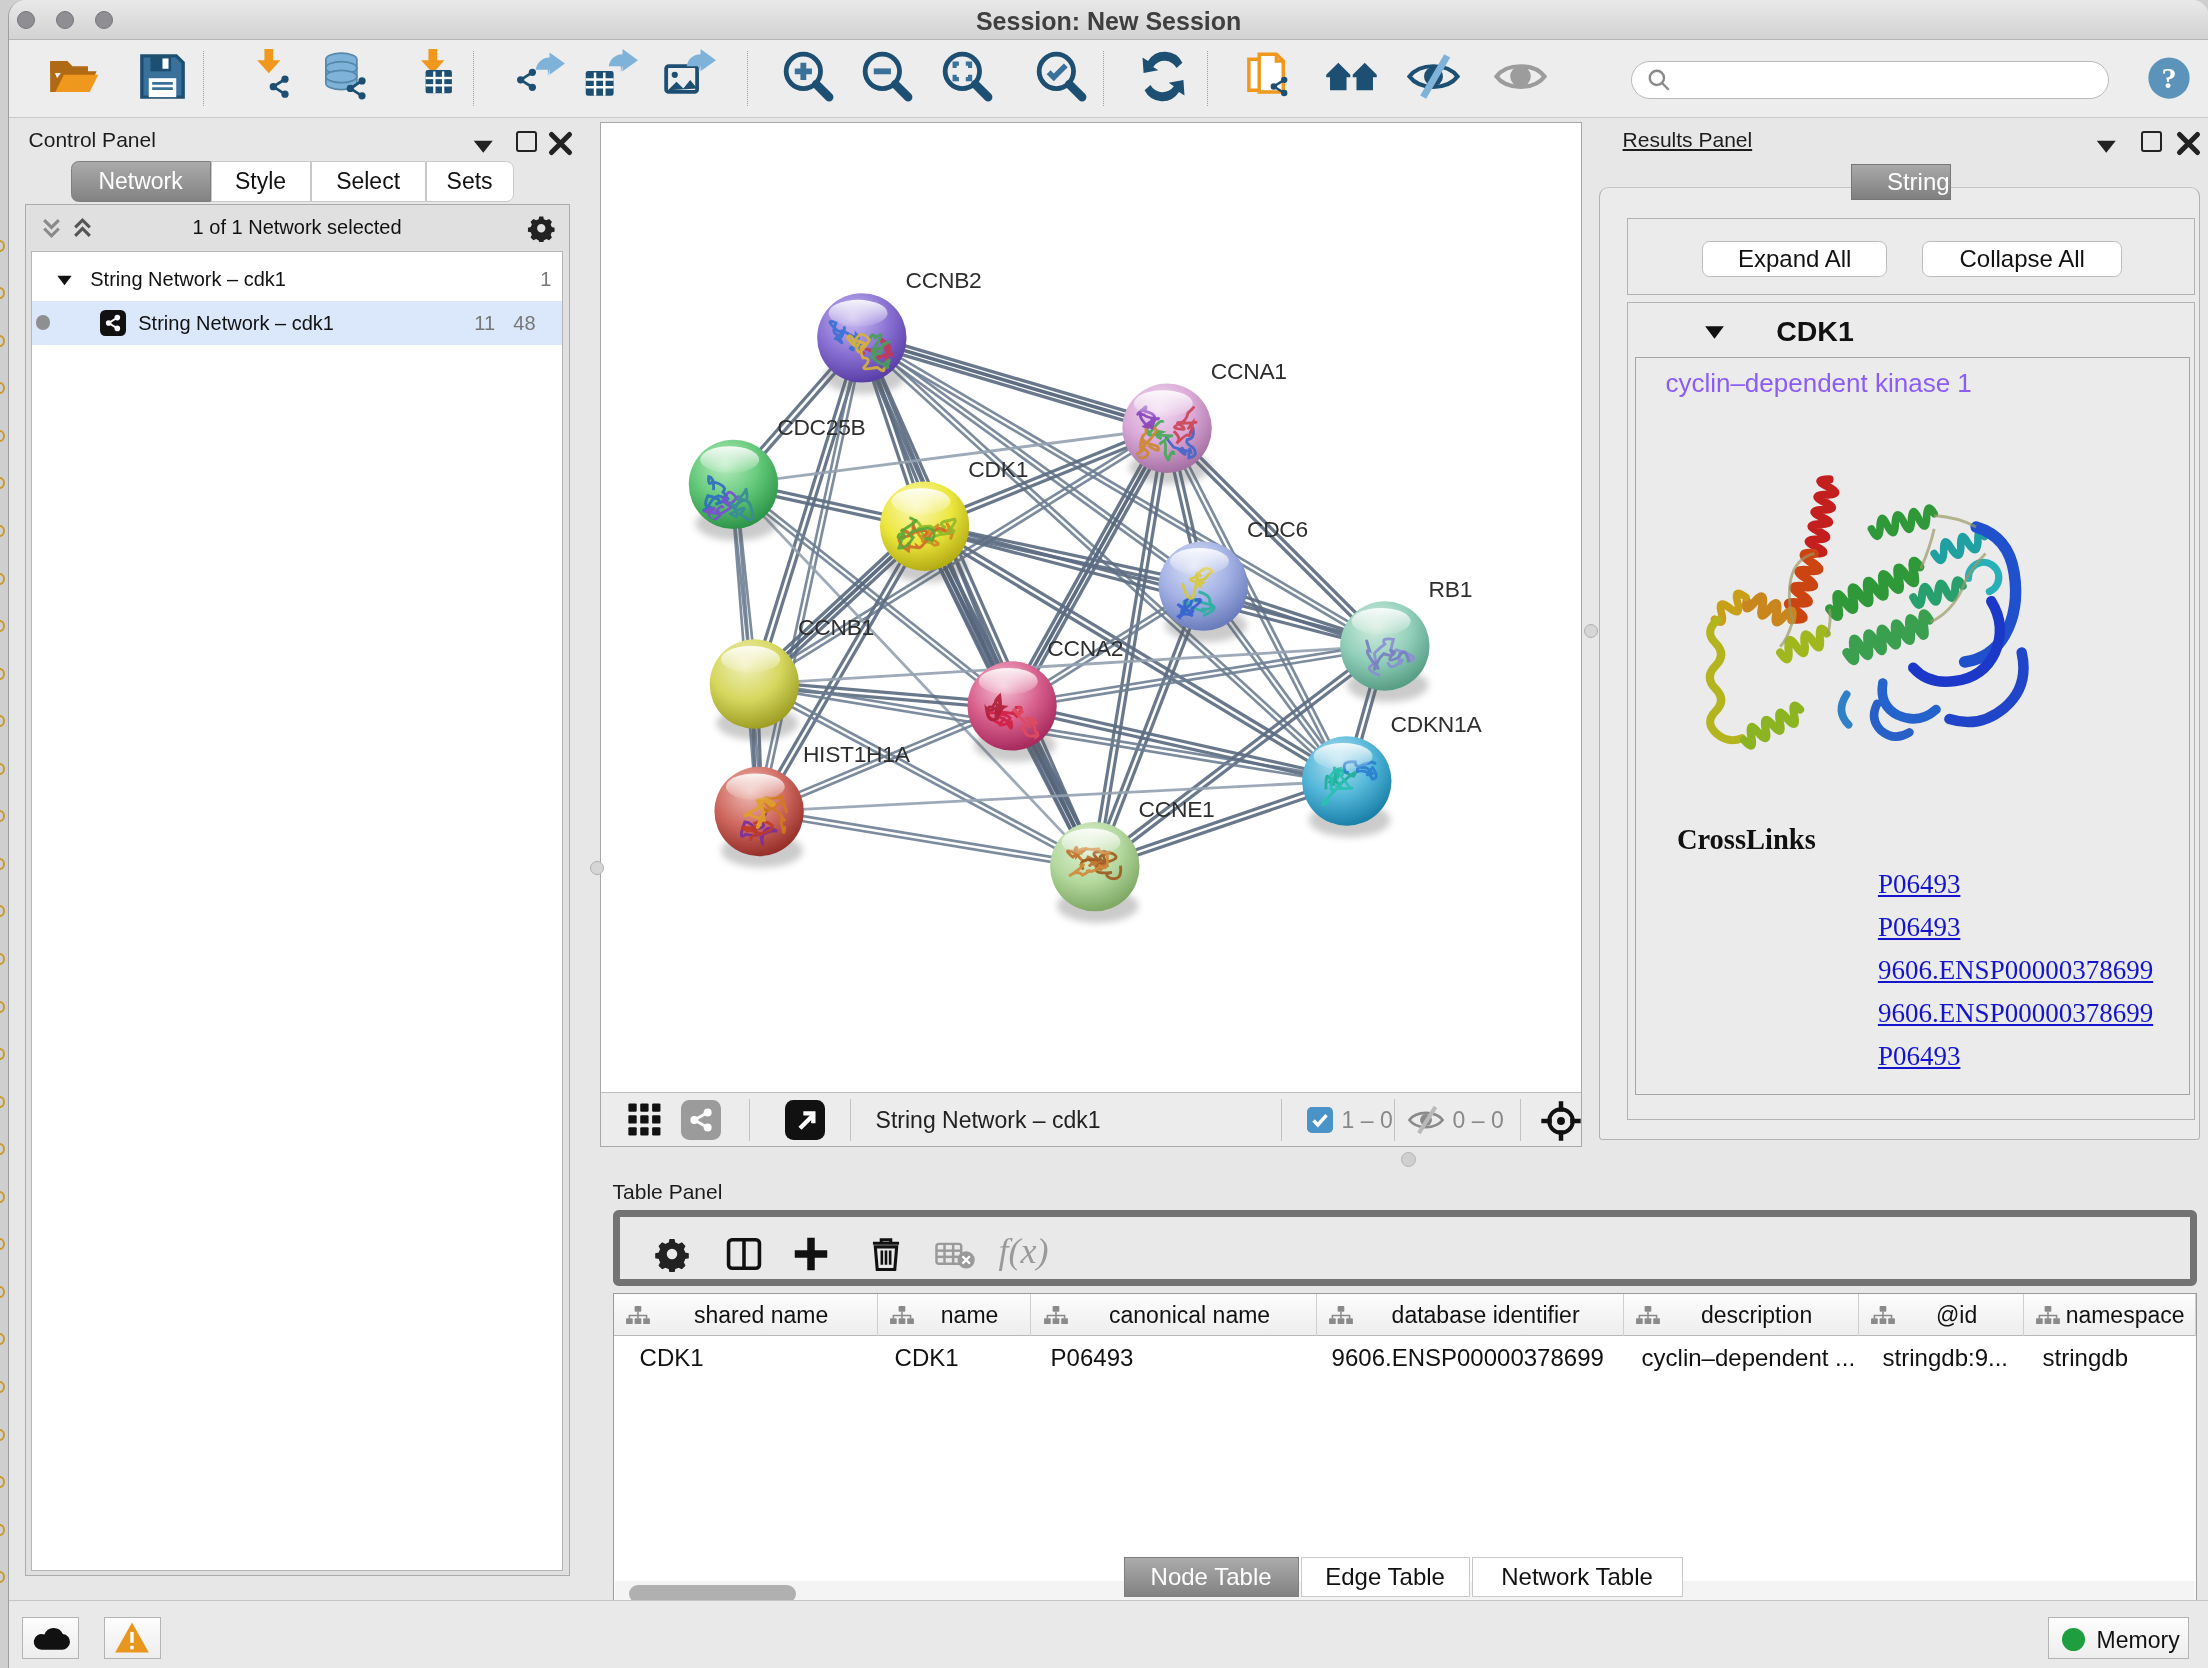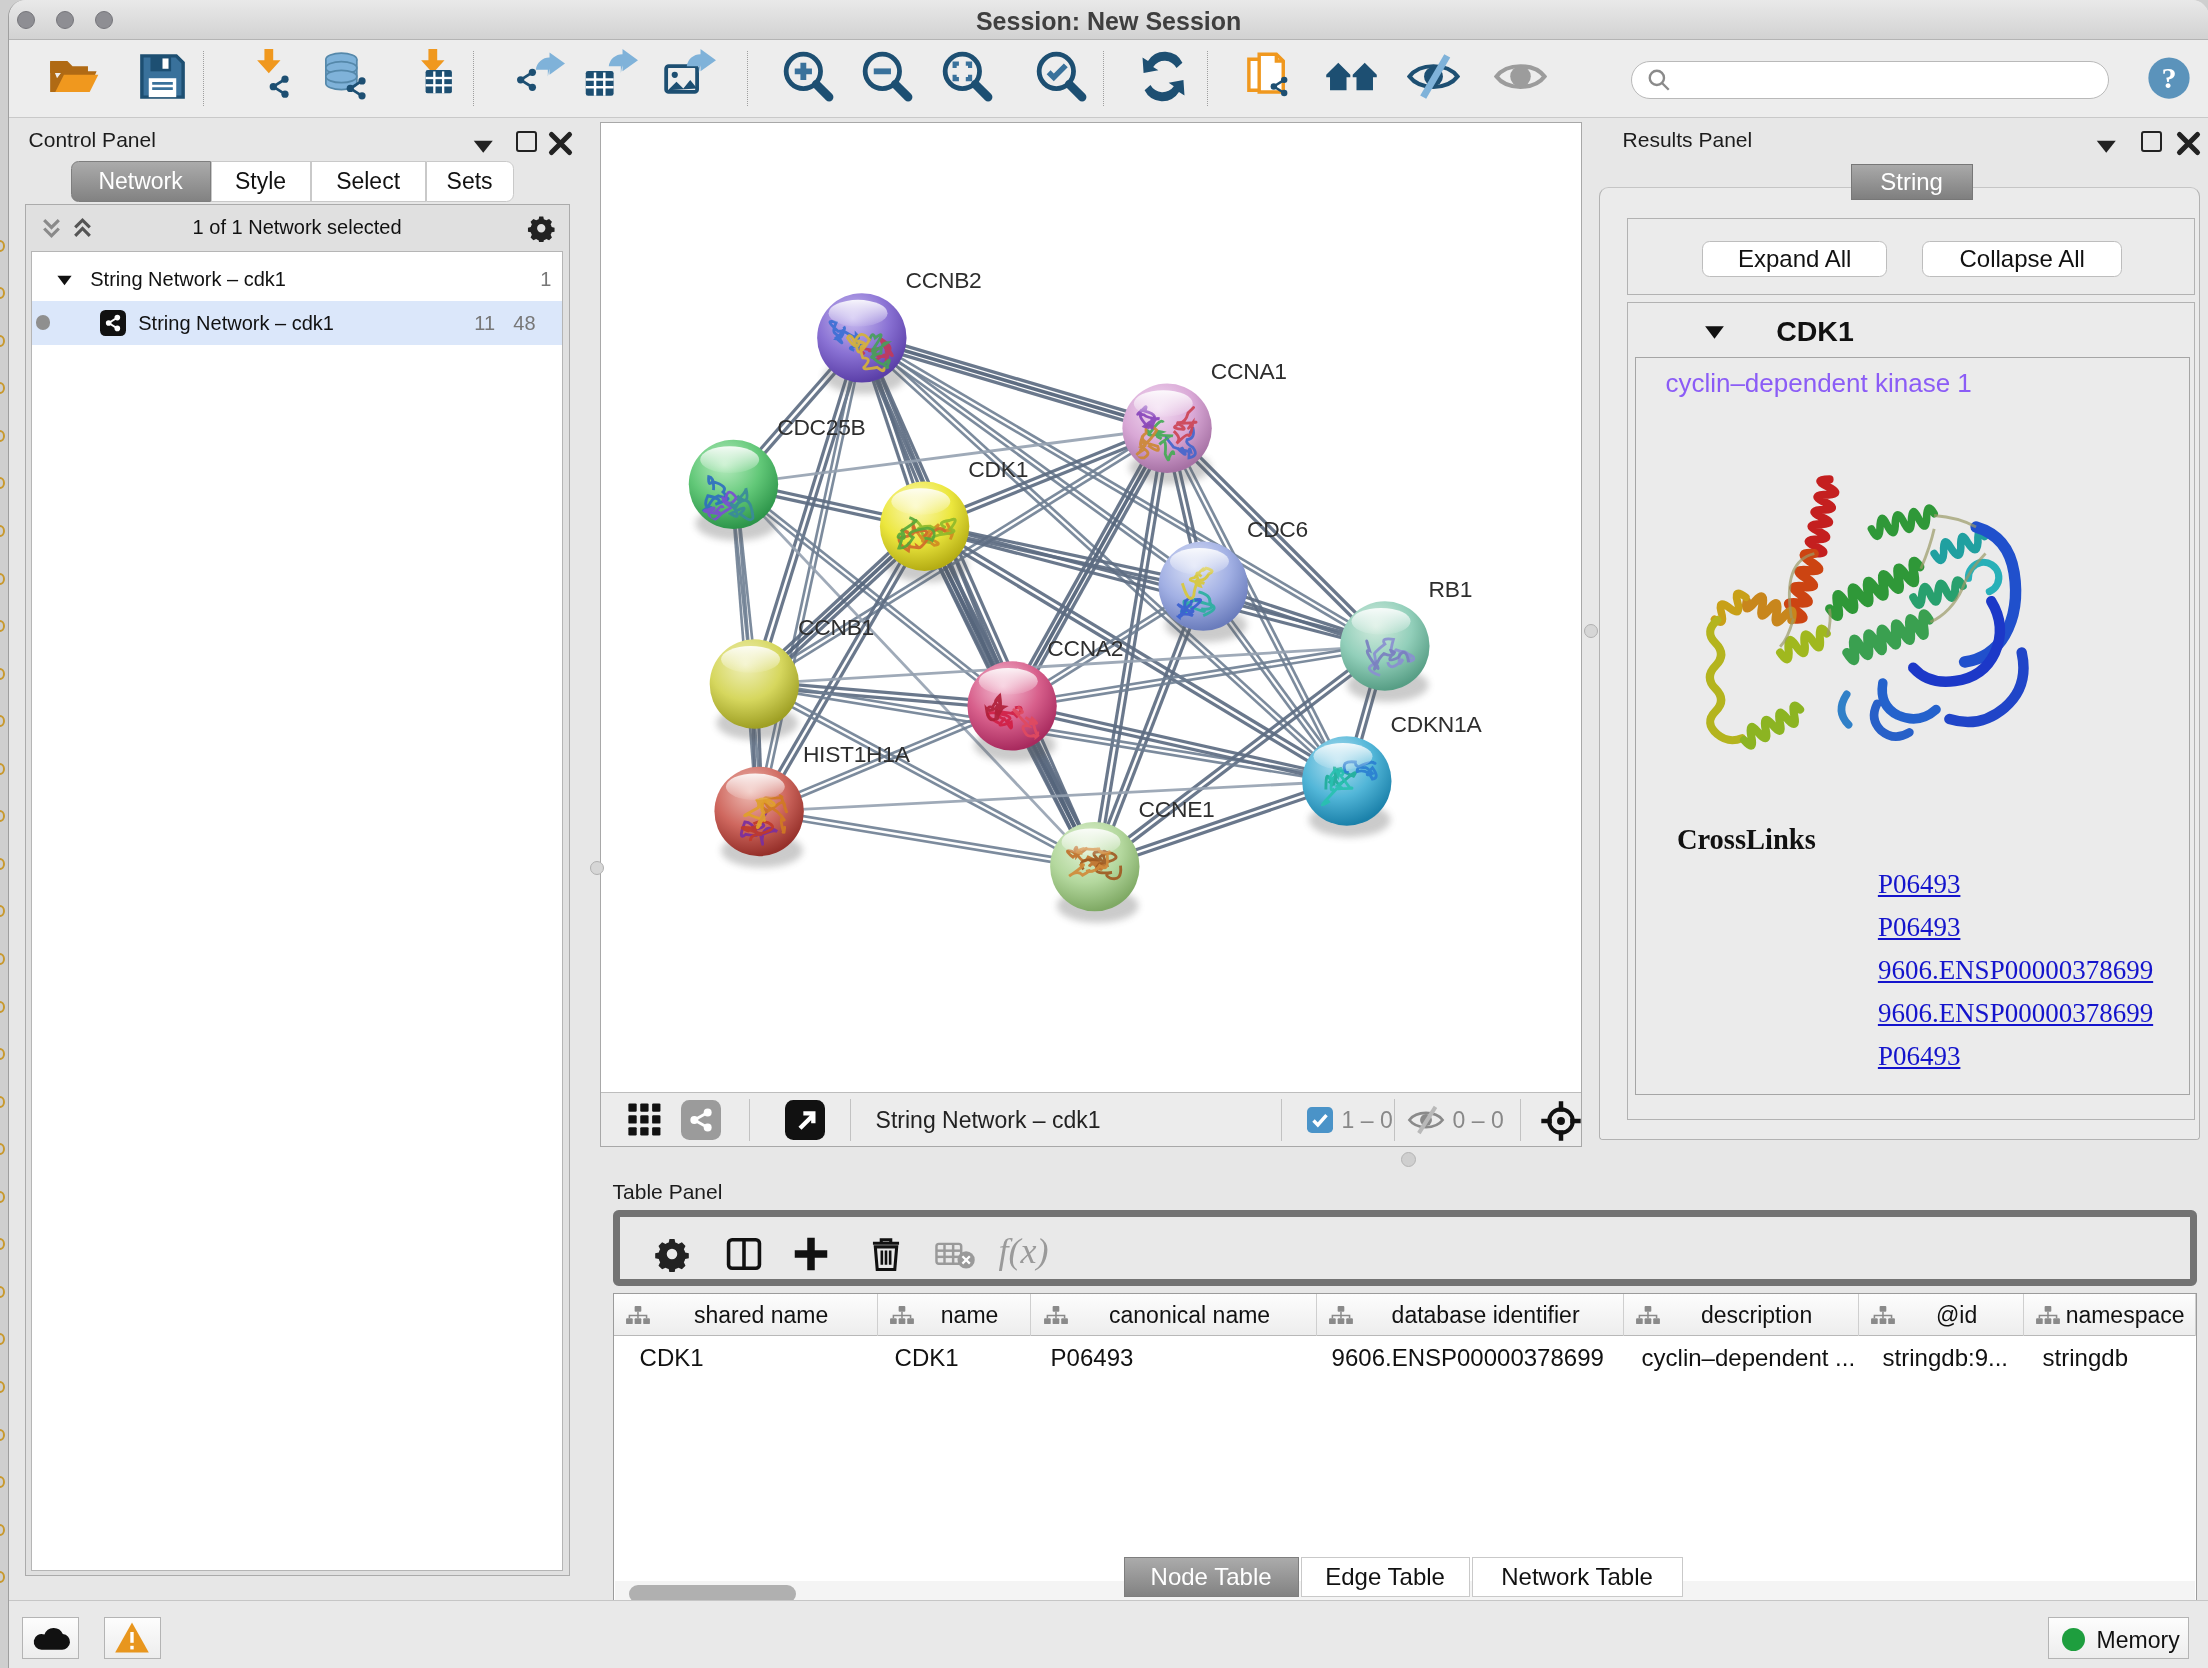--- a/index.html
+++ b/index.html
@@ -16,22 +16,22 @@
 #cp-box { position:absolute; left:16px; top:84px; width:545px; height:1372px; background:#e0e0e0; border:1px solid #ababab; }
 #cp-tabs { position:absolute; left:62px; top:41px; height:41px; }
 .tab { position:absolute; top:0; height:41px; font-size:23px; text-align:center; line-height:39px; background:#fff; border:1px solid #c9c9c9; color:#111; }
 .tabsel { background:linear-gradient(#ababab,#828282); color:#fff; border:1px solid #7e7e7e; }
 #cp-sub { position:absolute; left:0px; top:0px; width:100%; height:46px; background:#e0e0e0; }
 #cp-tree { position:absolute; left:5.7px; top:46px; width:532px; height:1320px; background:#fff; border:1px solid #b5b5b5; }
 .trow { position:absolute; left:0; width:100%; height:40px; font-size:20px; color:#111; }
 #netview { position:absolute; left:591px; top:1.9px; width:982px; height:1025px; background:#fff; border:1px solid #a8a8a8; }
 #netbar { position:absolute; left:0px; bottom:0px; width:100%; height:54px; background:#ececec; border-top:1px solid #bdbdbd; }
 .nbsep { position:absolute; top:5.7px; height:42px; width:0; border-left:1px solid #c2c2c2; }
-#rp-title { position:absolute; left:1614px; top:7.6px; font-size:21px; color:#1c1c1c; }
-#stringtab { position:absolute; left:1842px; top:44px; width:122px; height:36px; background:linear-gradient(#a9a9a9,#7f7f7f); border:1px solid #777; border-radius:0; color:#fff; font-size:24px; text-align:center; line-height:34px; z-index:30; }
+#rp-title { position:absolute; left:1614px; top:7.6px; font-size:21px; color:#1c1c1c;text-decoration:underline; }
+#stringtab { position:absolute; left:1842px; top:44px; width:100px; height:36px; background:linear-gradient(#a9a9a9,#7f7f7f); border:1px solid #777; border-radius:0; color:#fff; font-size:24px; text-align:right; line-height:34px; z-index:30; }
 #rp-box { position:absolute; left:1590px; top:67px; width:601px; height:953px; background:#ebebeb; border:1px solid #b2b2b2; border-radius:9.5px 9.5px 3.8px 3.8px; border-top:1px solid #c5c5c5; }
 #rp-expbox { position:absolute; left:27.6px; top:30px; width:568px; height:77px; background:#ebebeb; border:1px solid #b2b2b2; }
 .rbtn { position:absolute; top:22px; height:36px; background:#fff; border:1px solid #bdbdbd; border-radius:7.6px; font-size:24px; text-align:center; color:#111; line-height:34px; }
 #rp-cdk { position:absolute; left:27.6px; top:114px; width:568px; height:818px; background:#ebebeb; border:1px solid #b2b2b2; }
 #rp-inner { position:absolute; left:6.7px; top:54px; width:555px; height:738px; background:#ebebeb; border:1px solid #a5a5a5; }
 .serif { font-family:"Liberation Serif",serif; }
 .xlink { color:#1414cc; text-decoration:underline; }
 #tp-title { position:absolute; left:604px; top:1060px; font-size:21px; color:#1c1c1c; }
 #tp-toolbar { position:absolute; left:604px; top:1090px; width:1584px; height:76px; background:#e9e9e9; border:7px solid #737373; border-radius:5.7px; }
 #tp-table { position:absolute; left:604px; top:1173px; width:1584px; height:316px; background:#fff; border:1px solid #9b9b9b; }

